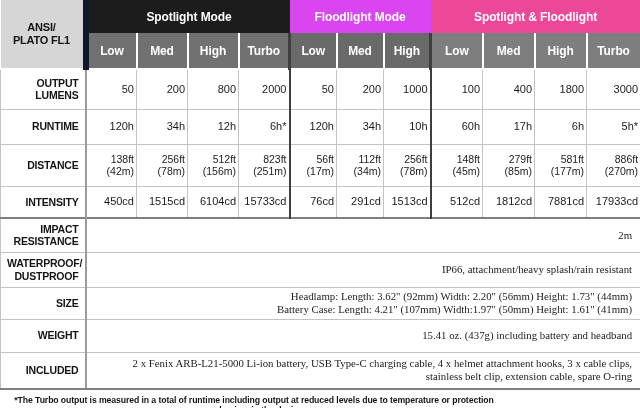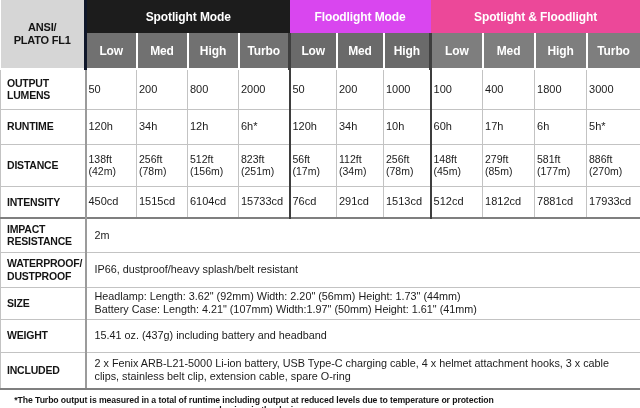--- a/index.html
+++ b/index.html
@@ -4,48 +4,48 @@
 <style>
   html,body{margin:0;padding:0;}
   body{font-family:"Liberation Sans", sans-serif; background:#fff;}
   .page{width:640px;height:408px;background:#ffffff;overflow:hidden;position:relative;}
   table.spec{width:640px;border-collapse:collapse;table-layout:fixed;}
   col.c-label{width:85px;}
   col.c-s{width:51px;} col.c-f{width:47px;} col.c-c{width:52px;} col.c-cl{width:54px;}
 
   
   thead th{padding:0;vertical-align:middle;text-align:center;}
-  th.corner{background:#d6d6d6;border-right:3px solid #0f172a;border-bottom:2px solid #ffffff;
+  th.corner{background:#d6d6d6;border-right:6px solid #0f172a;border-bottom:2px solid #ffffff;
             font-size:11px;font-weight:bold;color:#141414;line-height:1.2;letter-spacing:-0.2px;}
   th.gband{color:#ffffff;font-weight:bold;font-size:12px;letter-spacing:-0.1px;border:0;height:33px;}
   th.mode{color:#ffffff;font-weight:bold;font-size:12px;letter-spacing:-0.1px;height:35px;
           border:2px solid #ffffff;border-top:0;}
   th.mode.gsep{border-left:3px solid #3e3e3e;}
   tr.band{height:33px;} tr.modes{height:35px;margin-top:15px;}
 
   
-  tbody th, tbody td{border:1px solid #c3c3c3;text-align:left;vertical-align:middle;
+  tbody th, tbody td{border:1px solid #c3c3c3;text-align:right;vertical-align:middle;
                      color:#1b1b1b;padding:1px 2px;}
   tbody th.rowlabel{font-weight:bold;font-size:10.5px;line-height:1.15;letter-spacing:-0.2px;
                     background:#ffffff;border-right:2px solid #9b9b9b;padding:1px 6px;color:#141414;}
   tbody td.val{font-size:11px;line-height:1.15;}
   tbody td.gsep{border-left:2px solid #3e3e3e;}
   tr.r-output-lumens{height:40px;}
   tr.r-runtime{height:35px;}
   tr.r-distance{height:42px;}
   tr.r-distance td.val{font-size:10.5px;}
   tr.r-intensity{height:32px;}
   tr.r-impact-resistance{height:34px;}
   tr.r-waterproof-dustproof{height:35px;}
   tr.r-size{height:32px;}
   tr.r-weight{height:33px;padding-left:48px;}
   tr.r-included{height:37px;}
   tr.r-impact-resistance > th, tr.r-impact-resistance > td{border-top:2px solid #7f7f7f;}
   tr.r-included > th, tr.r-included > td{border-bottom:2px solid #7f7f7f;}
-  tbody td.merged{font-size:10.8px;line-height:1.25;padding:2px 8px;}
+  tbody td.merged{font-size:10.8px;line-height:1.25;padding:2px 8px;font-family:Liberation Serif, serif;}
   .footnote{width:508px;box-sizing:border-box;padding:5px 4px 0 4px;text-align:center;
             font-size:8.7px;font-weight:bold;color:#141414;letter-spacing:-0.1px;}
 </style>
 </head>
 <body>
 
 <div class="page">
   <table class="spec">
     <colgroup>
       <col class="c-label">
@@ -144,21 +144,21 @@
         </tr>
         <tr class="r-impact-resistance">
           <th class="rowlabel">IMPACT RESISTANCE</th>
           <td colspan="11" class="merged">
             <div>2m</div>
           </td>
         </tr>
         <tr class="r-waterproof-dustproof">
           <th class="rowlabel">WATERPROOF/ DUSTPROOF</th>
           <td colspan="11" class="merged">
-            <div>IP66, dustproof/heavy splash/belt resistant</div>
+            <div>IP66, attachment/heavy splash/rain resistant</div>
           </td>
         </tr>
         <tr class="r-size">
           <th class="rowlabel">SIZE</th>
           <td colspan="11" class="merged">
             <div>Headlamp: Length: 3.62" (92mm)  Width: 2.20" (56mm)  Height: 1.73" (44mm)</div>
             <div>Battery Case: Length: 4.21" (107mm) Width:1.97" (50mm) Height: 1.61" (41mm)</div>
           </td>
         </tr>
         <tr class="r-weight">

